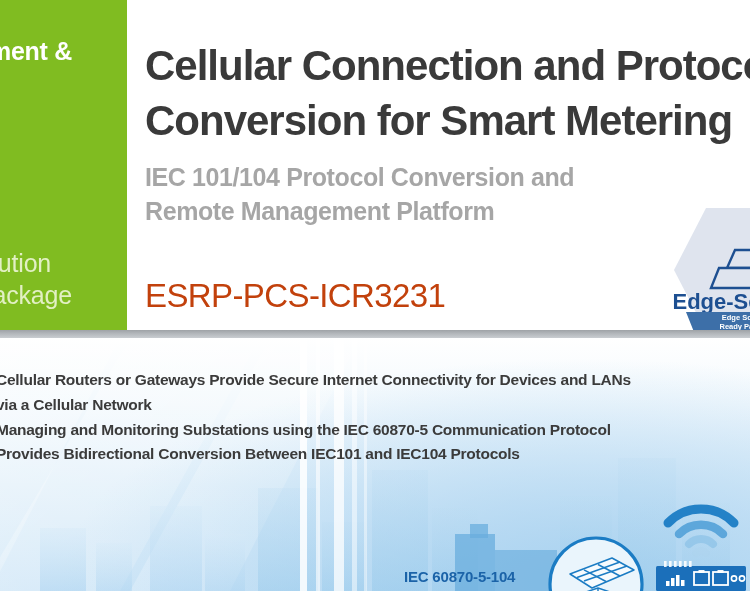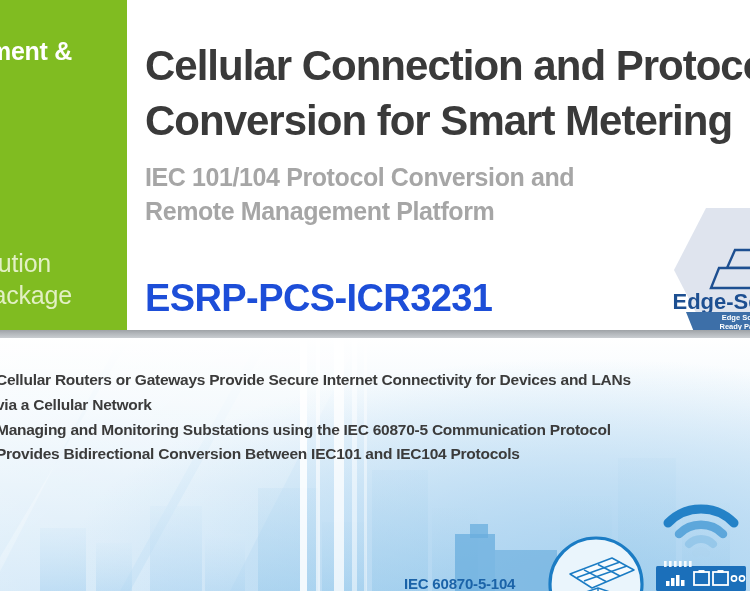--- a/index.html
+++ b/index.html
@@ -35,21 +35,21 @@
     color:#3a3a3a;font-weight:bold;font-size:42px;line-height:1.32;
     letter-spacing:-1.0px;white-space:nowrap;
   }
   .subtitle{
     position:absolute;left:145px;top:160px;width:620px;
     color:#a6a6a6;font-weight:bold;font-size:25px;line-height:1.37;
     letter-spacing:-0.4px;
   }
   .model{
     position:absolute;left:145px;top:277px;
-    color:#1d4ed8;font-weight:bold;font-size:38px;letter-spacing:-0.6px;
+    color:#c2410c;font-weight:normal;font-size:33px;letter-spacing:-0.6px;
     white-space:nowrap;
   }
 
   
   .badge{position:absolute;left:672px;top:206px;width:150px;height:128px;}
   .badge svg{display:block;}
 
   
   .divider{
     position:absolute;left:0;top:330px;width:750px;height:8px;
@@ -72,21 +72,20 @@
     color:#3b3b3b;font-weight:bold;font-size:15.5px;line-height:1.60;
     letter-spacing:-0.25px;
   }
   .bullets div{white-space:nowrap;}
 
   
   .proto-label{
     position:absolute;left:404px;top:568px;
     color:#1b63a8;font-weight:bold;font-size:15px;letter-spacing:-0.2px;
     white-space:nowrap;
-    margin-top:7px;
   }
 
   
   .substation-icon{position:absolute;left:546px;top:534px;width:100px;height:100px;}
   .wifi-icon{position:absolute;left:662px;top:503px;width:78px;height:56px;}
   .router-icon{position:absolute;left:656px;top:561px;width:90px;height:30px;}
 </style>
 </head>
 <body>
 

